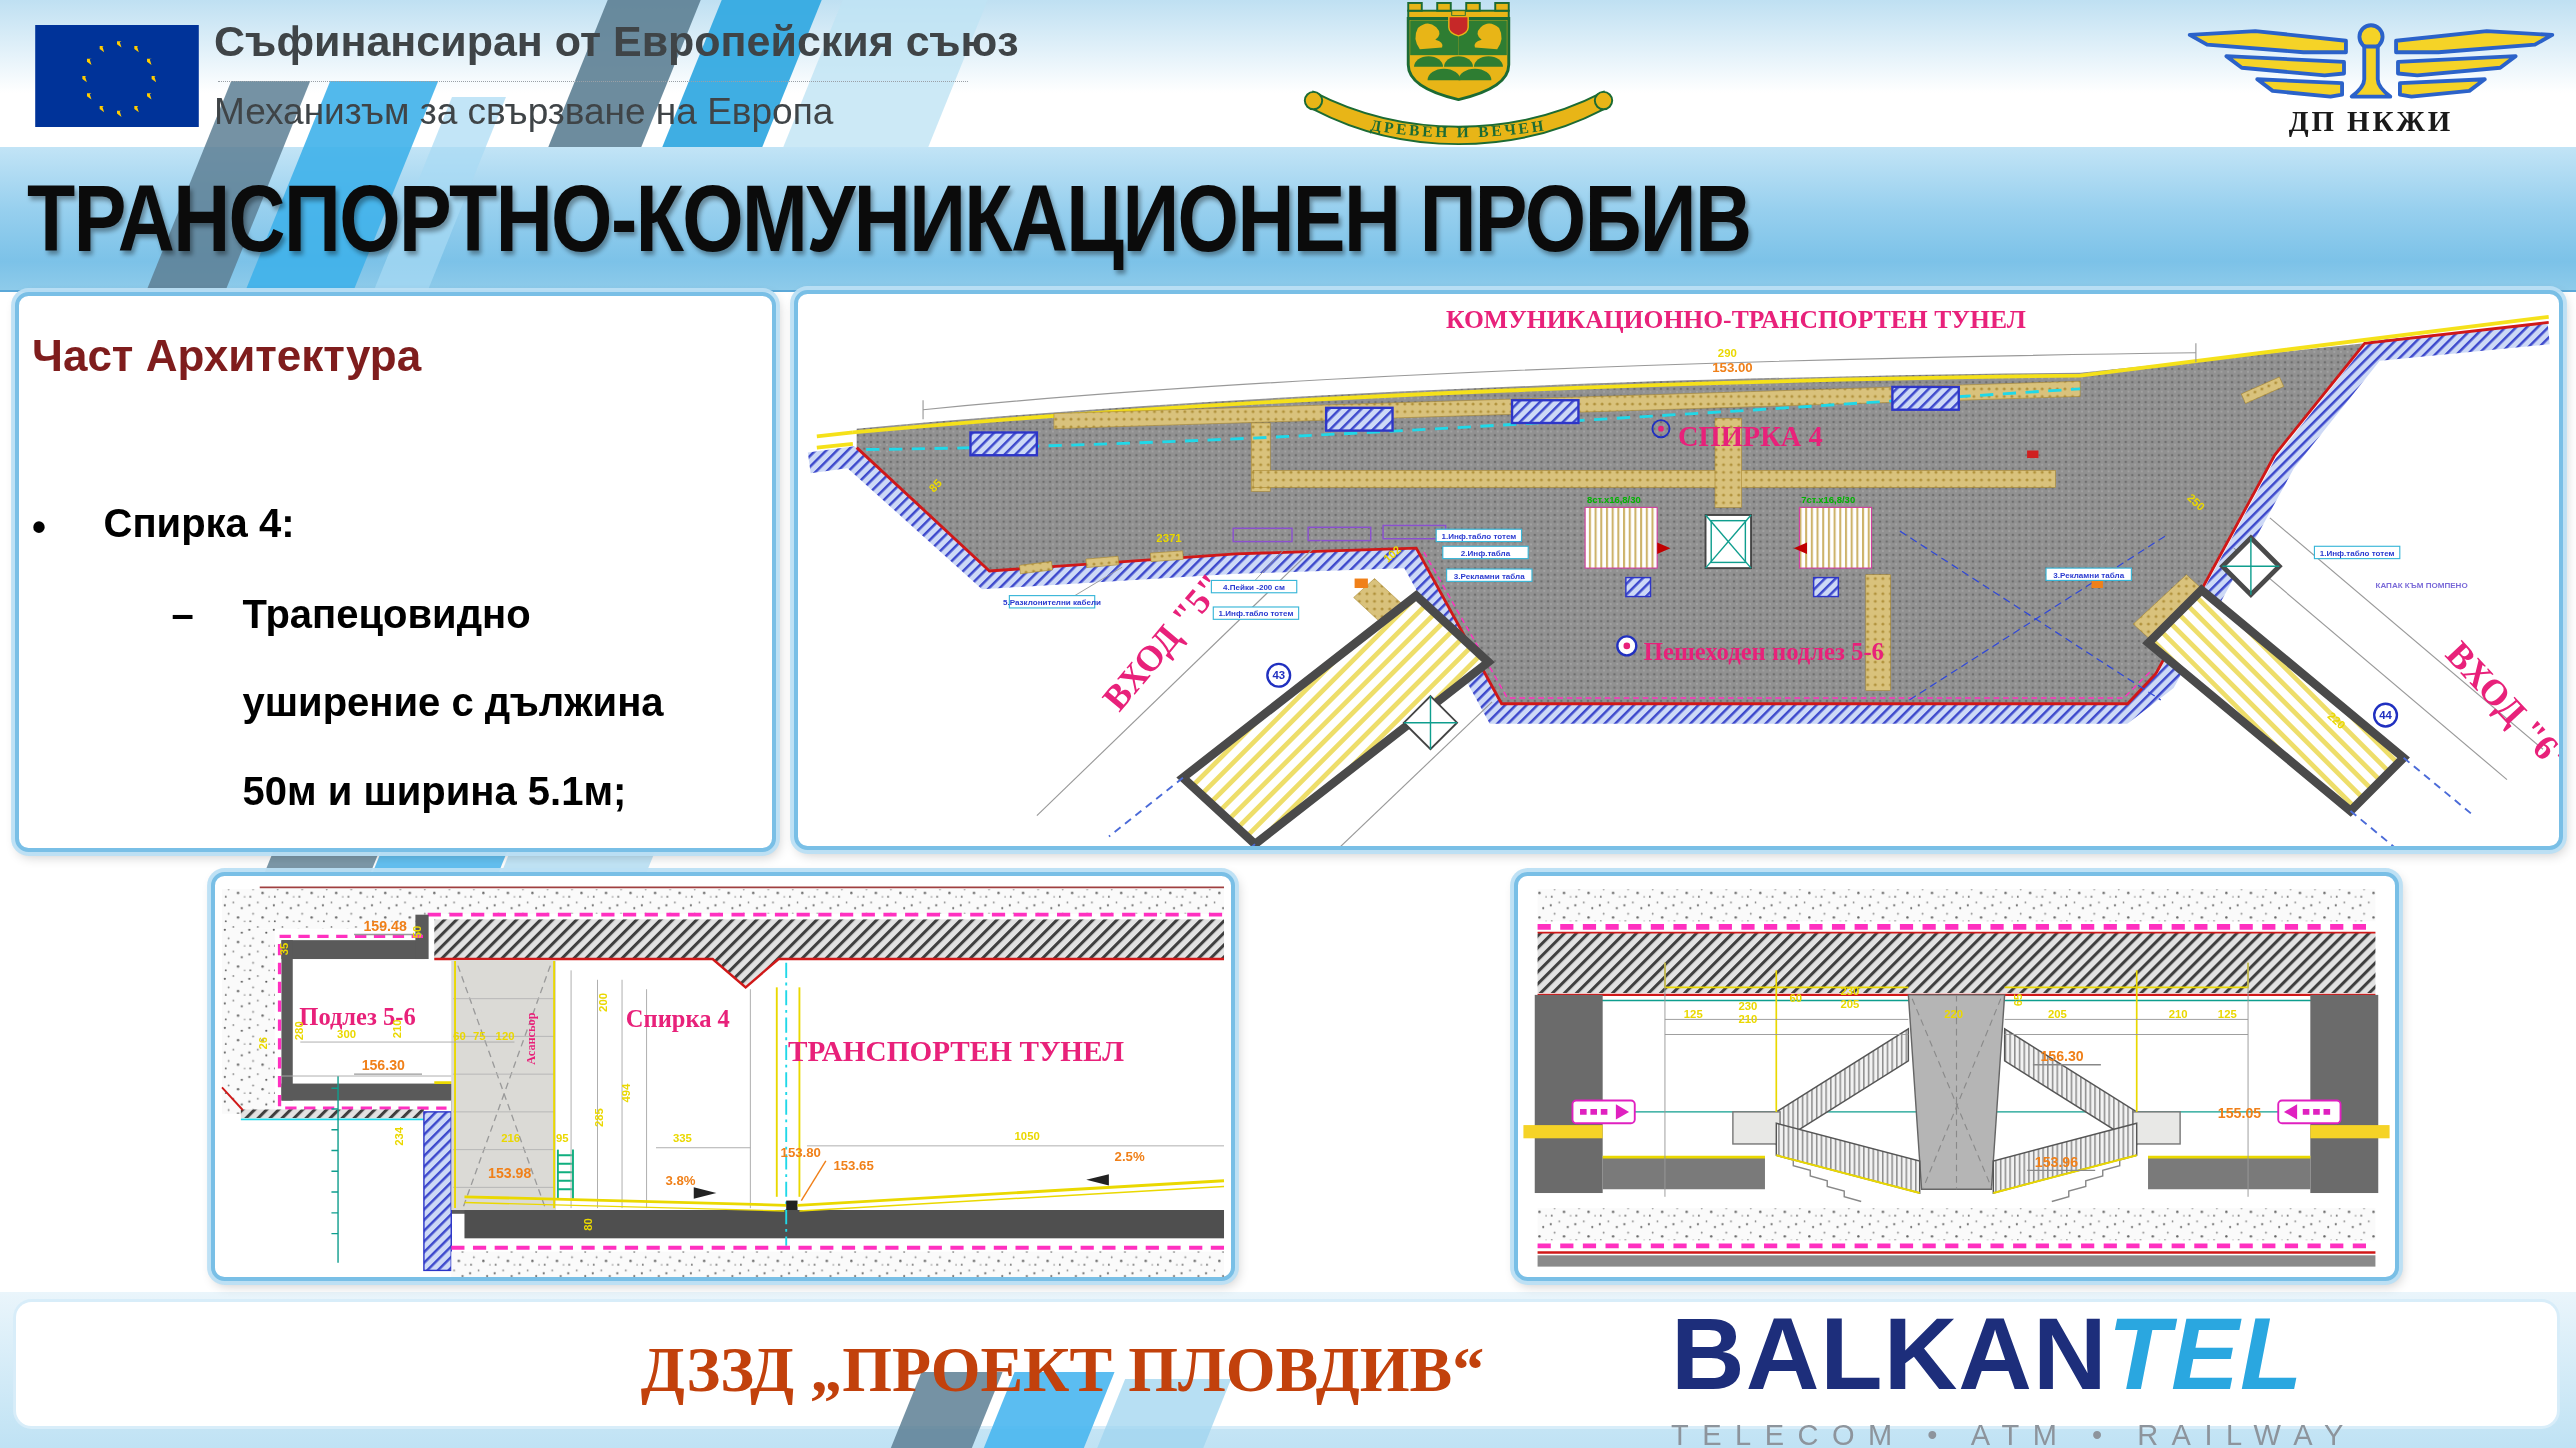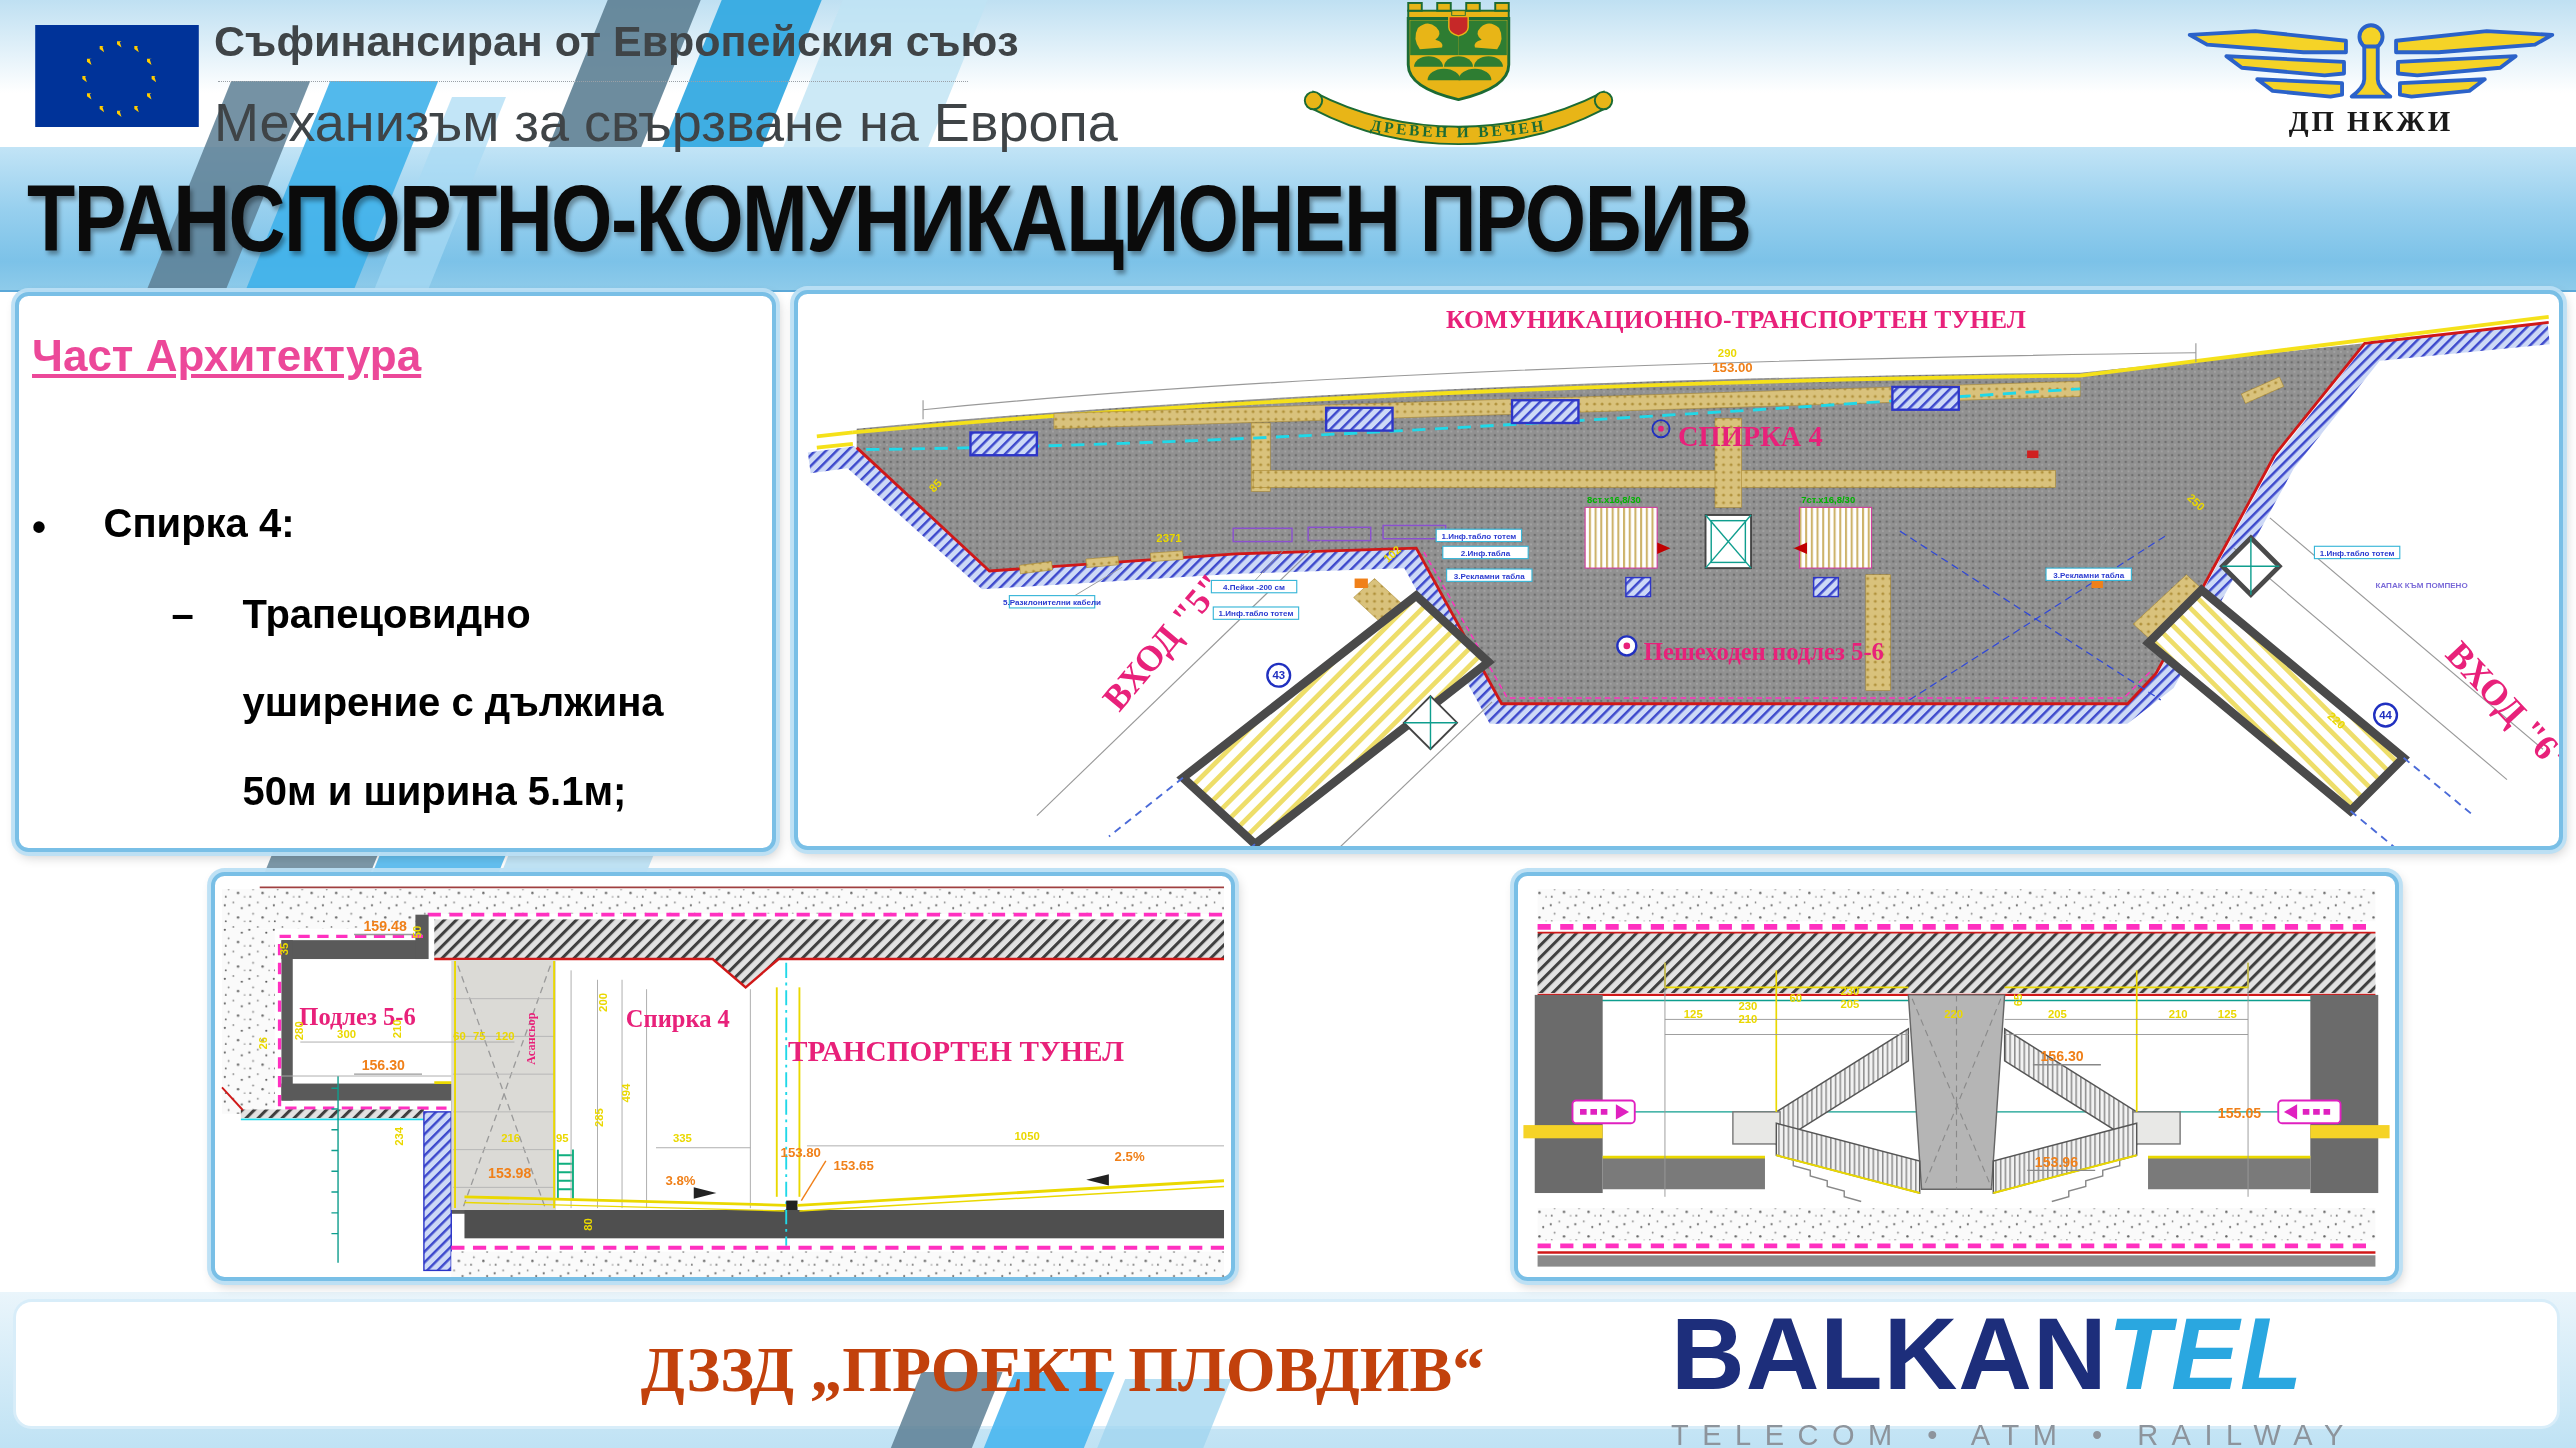--- a/index.html
+++ b/index.html
@@ -13,21 +13,21 @@
     background:linear-gradient(180deg,#c2e4f6 0%,#96cfee 45%,#7cc2e8 80%,#8ecbea 100%);
     border-bottom:2.9px solid #5ba8d8;}
   #main-title{left:27px;top:147px;height:143px;line-height:143px;font-size:94px;font-weight:800;color:#0b0b0b;
     letter-spacing:-1.9px;transform:scaleX(.84);transform-origin:left center;white-space:nowrap;z-index:6;
     text-shadow:2.9px 3.9px 4.8px rgba(0,0,0,.35);}
   .stripe{position:absolute;transform:skewX(-22deg);z-index:2;}
   
   .panel{position:absolute;background:#fff;border:4.8px solid #79bfe6;border-radius:13.5px;
     box-shadow:0 0 0 3.9px rgba(186,223,244,.95), 2.9px 4.8px 11.6px rgba(0,0,0,.2);z-index:4;}
   
-  .lp-head{font-size:44px;font-weight:700;color:#ec4899;text-decoration:underline;}
+  .lp-head{font-size:44px;font-weight:700;color:#7f1d1d;}
   .lp-b{font-size:40px;font-weight:700;color:#000;}
   
   #footer-bg{left:0;top:1292px;width:2576px;height:156px;background:linear-gradient(180deg,#eaf5fb,#bfe2f4);}
   #footer-strip{left:15.5px;top:1302px;width:2541px;height:124px;background:#fff;border-radius:15.5px;
     box-shadow:0 0 0 2.9px #d8edf9;z-index:4;}
   .trace-big{font-size:100px;font-weight:900;font-style:italic;letter-spacing:-3.9px;line-height:93px;}
   .trace-sub{font-size:25px;letter-spacing:6.8px;color:#a9adb3;margin-top:0px;}
   .balk-big{font-size:102px;font-weight:900;line-height:97px;letter-spacing:1px;}
   .balk-tag{font-size:29px;letter-spacing:13.5px;color:#8d949c;margin-top:16px;}
   
@@ -125,21 +125,21 @@
       <use href="#star" x="0" y="36"></use>
         <use href="#star" x="-18" y="31.2"></use>
         <use href="#star" x="-31.2" y="18"></use>
       <use href="#star" x="-36" y="0"></use>
         <use href="#star" x="-31.2" y="-18"></use>
         <use href="#star" x="-18" y="-31.2"></use>
     </g>
   </svg>
   <div class="abs eu-txt" style="left:214px;top:17.4px;font-size:43px;font-weight:700;z-index:4">Съфинансиран от Европейския съюз</div>
   <div class="abs" style="left:218px;top:81px;width:750px;border-top:1.9px dotted #9aa0a6;z-index:4"></div>
-  <div class="abs eu-txt" style="left:214px;top:91px;font-size:54px;font-weight:400;z-index:4">Механизъм за свързване на Европа</div>
+  <div class="abs eu-txt" style="left:214px;top:91px;font-size:37px;font-weight:400;z-index:4">Механизъм за свързване на Европа</div>
 
   <svg class="abs" style="left:1296px;top:1.9px;z-index:4" width="325" height="145" viewBox="-168 -75 336 150">
     <g transform="translate(0,-6)">
       <g stroke="#1c6b34" stroke-width="2" fill="#e8b517">
         <rect x="-52" y="-60" width="104" height="8"></rect>
         <rect x="-52" y="-68" width="14" height="8"></rect>
           <rect x="-22" y="-68" width="14" height="8"></rect>
         <rect x="8" y="-68" width="14" height="8"></rect>
           <rect x="38" y="-68" width="14" height="8"></rect>
       </g>

